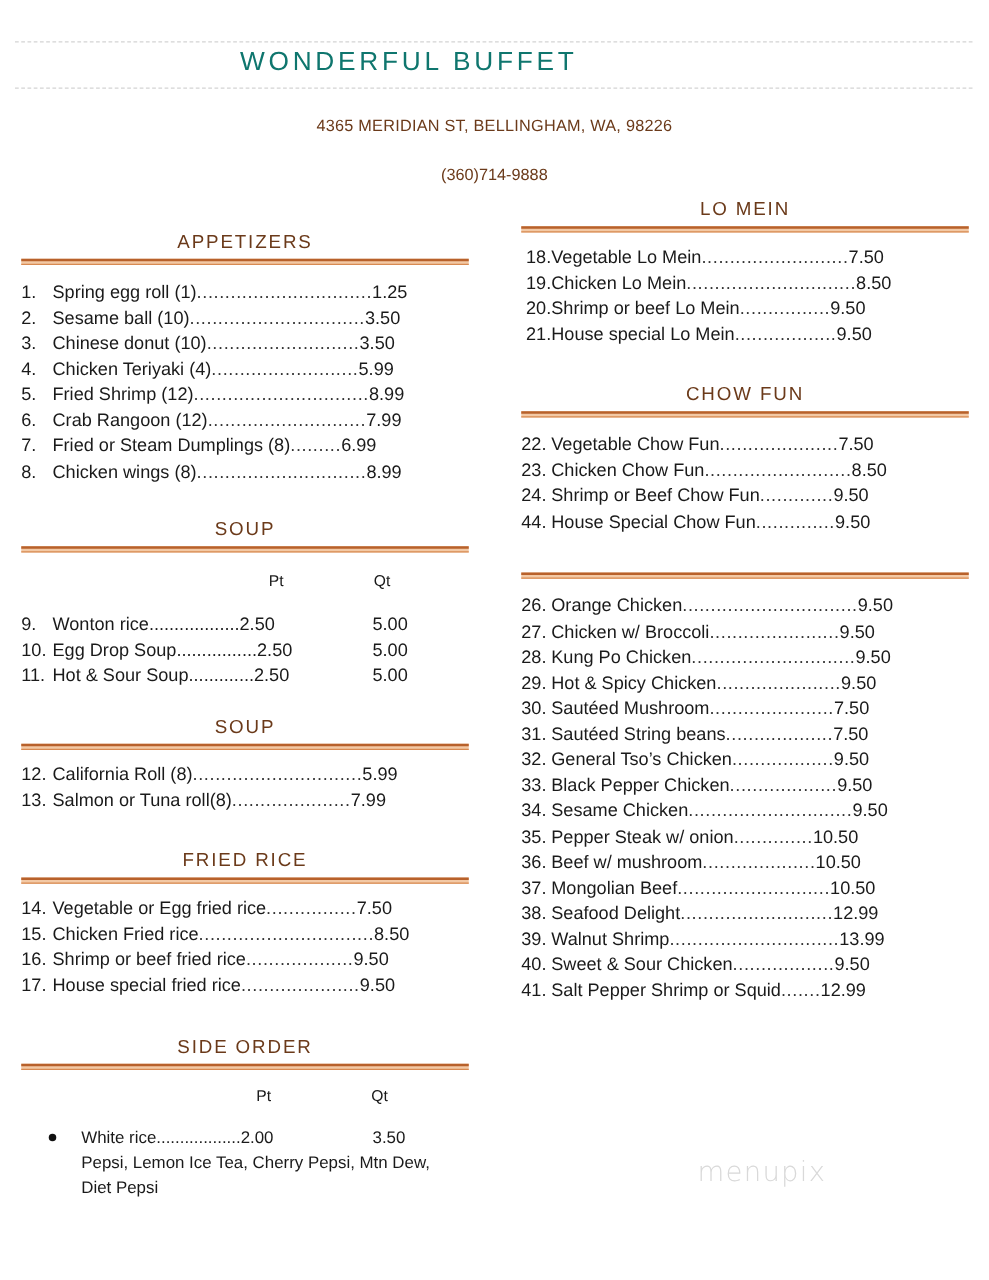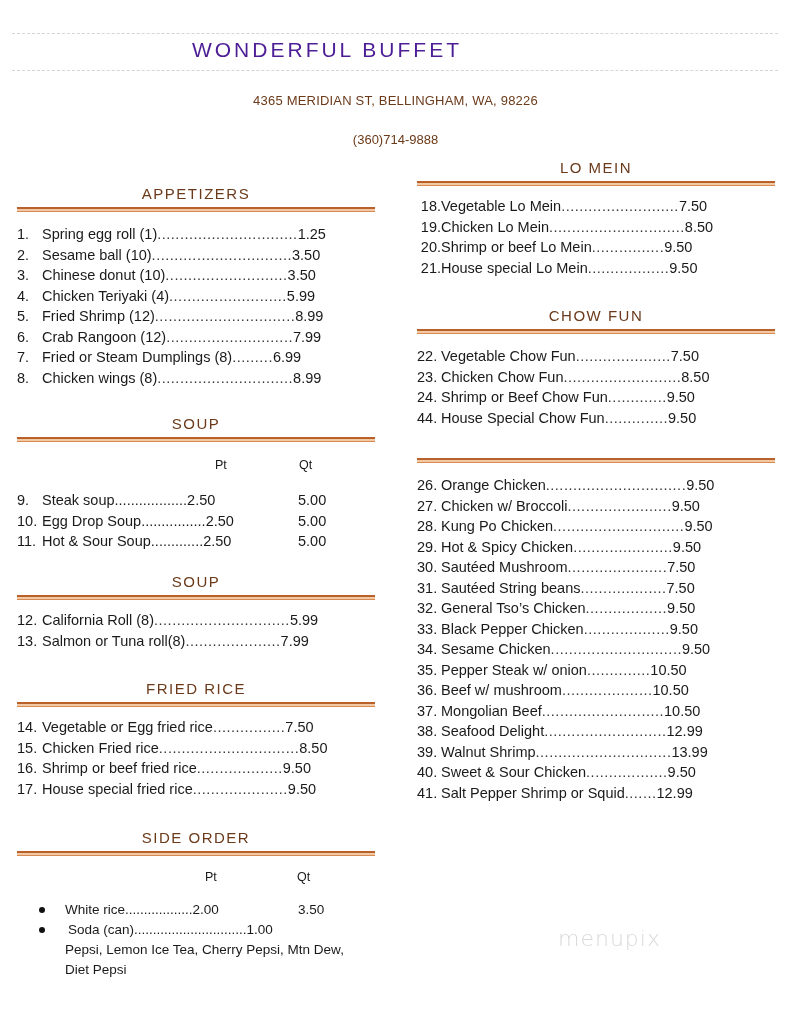--- a/index.html
+++ b/index.html
@@ -1,20 +1,20 @@
 <!DOCTYPE html>
 <html><head>
 <meta charset="utf-8">
 <style>
   * { box-sizing: border-box; margin: 0; padding: 0; }
   html, body { width: 791px; height: 1024px; background: #ffffff; overflow: hidden; }
   body { position: relative; font-family: "Liberation Sans", "DejaVu Sans", sans-serif; color: #1a1a1a; }
 
   .dash-line { position: absolute; left: 12px; width: 766px; height: 0; border-top: 1px dashed #d4d4d4; }
-  .title { position: absolute; left: 0; width: 654px; top: 38px; text-align: center; font-size: 21px; letter-spacing: 3px; color: #4c1d95; font-weight: normal; }
+  .title { position: absolute; left: 0; width: 654px; top: 38px; text-align: center; font-size: 21px; letter-spacing: 3px; color: #0f766e; font-weight: normal; }
   .addr { position: absolute; left: 0; width: 791px; top: 93px; text-align: center; font-size: 13px; color: #6b3a1a; letter-spacing: 0.2px; }
   .phone { position: absolute; left: 0; width: 791px; top: 132px; text-align: center; font-size: 13px; color: #6b3a1a; }
 
   .section { position: absolute; }
   .sec-head { text-align: center; font-size: 15px; letter-spacing: 1.5px; color: #6b3a1a; height: 20px; line-height: 20px; }
   .sec-rule { height: 5px; margin-top: 3px; border-top: 2px solid #b8612b; border-bottom: 1px solid #d88a52; background: #f3c9a5; }
 
   .items { margin-top: 14px; }
   .item { display: flex; font-size: 14.5px; line-height: 20.5px; white-space: nowrap; color: #1a1a1a; }
   .item .num { display: inline-block; min-width: 24px; }
@@ -101,21 +101,21 @@
 
 <div class="section" style="left:17px; top:414px; width:358px;">
   <div class="sec-head">SOUP</div>
   <div class="sec-rule"></div>
   <div class="cols" style="margin-top:16px;">
     <span style="left:198px;">Pt</span>
     <span style="left:282px;">Qt</span>
   </div>
   <div style="margin-top:10px;">
     <div class="soup-row">
-      <span class="left"><span style="display:inline-block;min-width:25px">9.</span><span>Steak soup</span><span>..................</span><span>2.50</span></span>
+      <span class="left"><span style="display:inline-block;min-width:25px">9.</span><span>Wonton rice</span><span>..................</span><span>2.50</span></span>
       <span class="qt" style="left:281px;">5.00</span>
     </div>
     <div class="soup-row">
       <span class="left"><span style="display:inline-block;min-width:25px">10.</span><span>Egg Drop Soup</span><span>................</span><span>2.50</span></span>
       <span class="qt" style="left:281px;">5.00</span>
     </div>
     <div class="soup-row">
       <span class="left"><span style="display:inline-block;min-width:25px">11.</span><span>Hot &amp; Sour Soup</span><span>.............</span><span>2.50</span></span>
       <span class="qt" style="left:281px;">5.00</span>
     </div>
@@ -178,24 +178,20 @@
   <div class="cols" style="margin-top:14px;">
     <span style="left:188px;">Pt</span>
     <span style="left:280px;">Qt</span>
   </div>
   <div style="margin-top:8px;">
     <div class="bullet-row">
       <span class="dot"></span>
       <span class="txt"><span>White rice</span><span>..................</span><span>2.00</span></span>
       <span class="qt" style="left:281px;">3.50</span>
     </div>
-    <div class="bullet-row">
-      <span class="dot"></span>
-      <span class="txt" style="left:51px;"><span>Soda (can)</span><span>..............................</span><span>1.00</span></span>
-    </div>
     <div class="soda-desc">Pepsi, Lemon Ice Tea, Cherry Pepsi, Mtn Dew, Diet Pepsi</div>
   </div>
 </div>
 
 <div class="section" style="left:417px; top:158px; width:358px;">
   <div class="sec-head">LO MEIN</div>
   <div class="sec-rule"></div>
   <div class="items" style="margin-top:10px;text-align:right;">
     <div class="item">
         <span class="num">18.</span>

